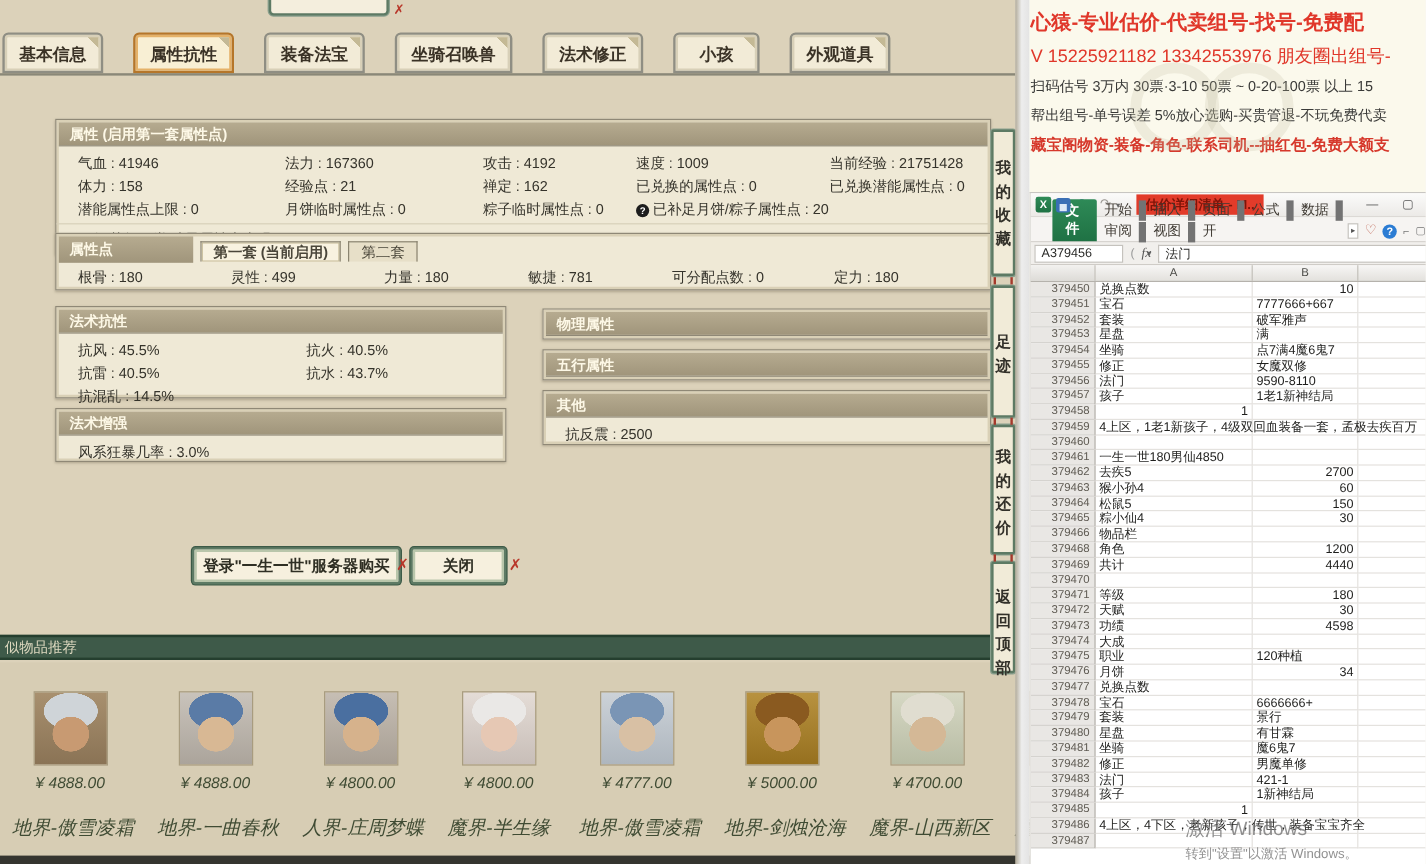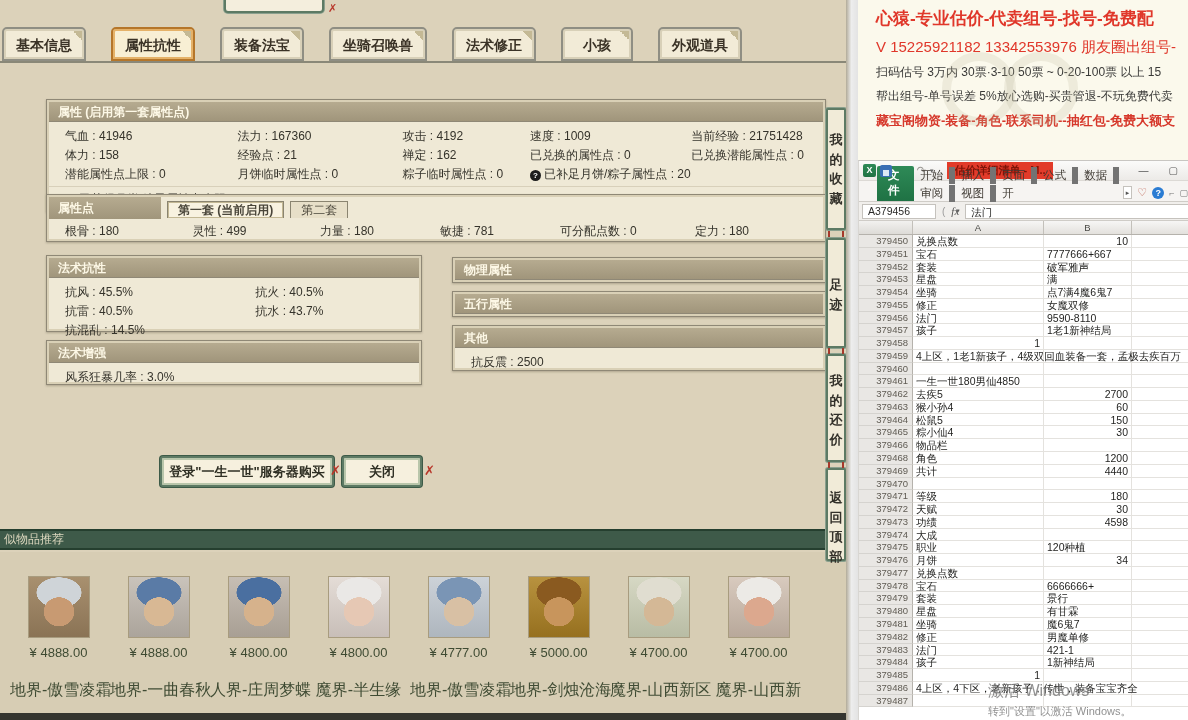--- a/index.html
+++ b/index.html
@@ -43,42 +43,42 @@
   .gbtn { position:absolute; height:31px; background:#f6f0de; border:2px solid #5d7a64;
     box-shadow:0 0 0 1px #3c5a47, inset 0 0 0 2px #b9c6ab; border-radius:3px;
     font-size:13px; font-weight:bold; color:#2f2f24; text-align:center; cursor:pointer;
     font-family:"Liberation Sans","DejaVu Sans",sans-serif; }
   .btn-x { position:absolute; color:#b8372a; font-size:13px; font-weight:bold; }
 
   .rec-bar { position:absolute; left:0; top:529px; width:846px; height:21px; background:#3e5a49;
     border-top:2px solid #253f2f; border-bottom:2px solid #253f2f; color:#ddd8bf; font-size:12px;
     line-height:16px; padding-left:4px; }
   .cards { position:absolute; left:0; top:552px; width:846px; height:162px; background:#d7cdb4;
-    display:flex; gap:3px; padding:24px 0 0 10px; }
+    display:flex; gap:24px; padding:24px 0 0 10px;font-style:italic; }
   .card { width:97px; text-align:center; }
   .portrait { width:62px; height:62px; margin:0 auto; border:1px solid #a89c7f; }
   .price { margin-top:7px; font-size:13px; color:#3f4b33; }
   .clabel { margin-top:20px; font-size:16px; color:#3f4b33; white-space:nowrap; }
   .bottom-strip { position:absolute; left:0; top:713px; width:858px; height:7px; background:#35352f; }
 
   .side-tab { position:absolute; left:826px; width:20px; background:#f1ebd8; border:2px solid #5d7a64;
     box-shadow:0 0 0 1px #8aa08e; border-radius:2px; font-size:13px; font-weight:bold; color:#33312a;
     text-align:center; word-break:break-all; line-height:19.5px; cursor:pointer; }
   .joint { position:absolute; left:828px; width:16px; height:6px; border-left:2px solid #a5392b;
     border-right:2px solid #a5392b; }
 
   .cursor { position:absolute; left:243px; top:98px; width:0; height:0; z-index:50; }
 
   
   .gap { position:absolute; left:846px; top:0; width:12px; height:720px;
     background:linear-gradient(90deg,#b2ab99,#ededed 45%,#e3e3e3); }
 
   
   .right { position:absolute; left:858px; top:0; width:330px; height:720px; background:#fbf9ec; }
-  .info { position:relative; height:160px; padding:7px 0 0 18px; overflow:hidden; }
+  .info { position:relative; height:160px; padding:7px 0 0 1px; overflow:hidden; }
   .wmc { position:absolute; border:9px solid rgba(190,185,160,.22); border-radius:50%; }
   .il { white-space:nowrap; }
   .il.title { font-size:17px; font-weight:bold; color:#e0372a; margin-bottom:8px; }
   .il.red   { font-size:15px; color:#e0372a; margin-bottom:7px; }
   .il.red2  { font-size:13px; color:#d6382b; font-weight:bold; margin-bottom:6px; }
   .il.dark  { font-size:12px; color:#3a3a38; margin-bottom:7px; }
 
   .excel { position:absolute; left:0; top:160px; width:330px; height:560px; background:#f4f3f1;
     border-top:1px solid #c8c6c2; border-left:1px solid #d8d6d2; }
   .tbar { height:20px; display:flex; align-items:center; gap:4px; padding-left:4px;

